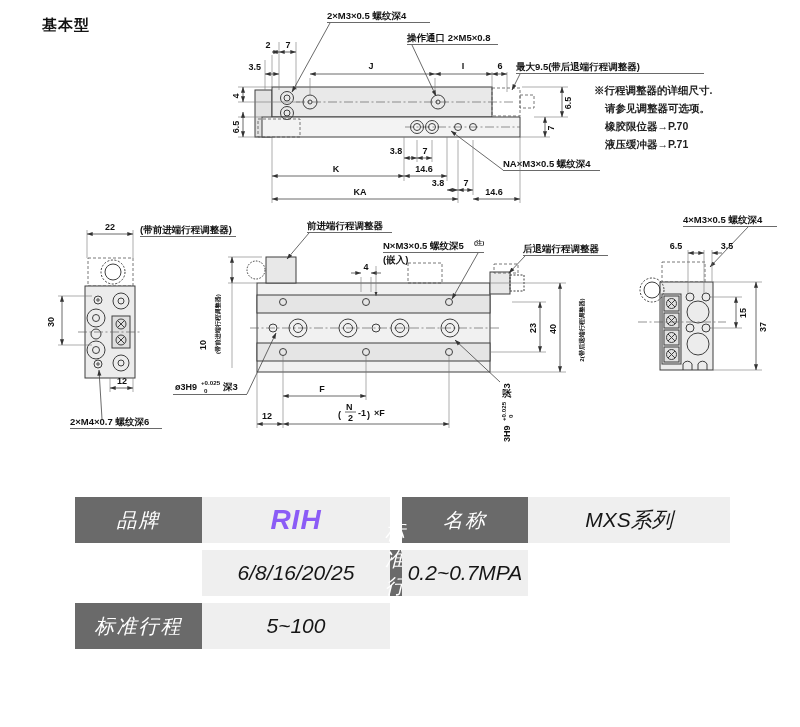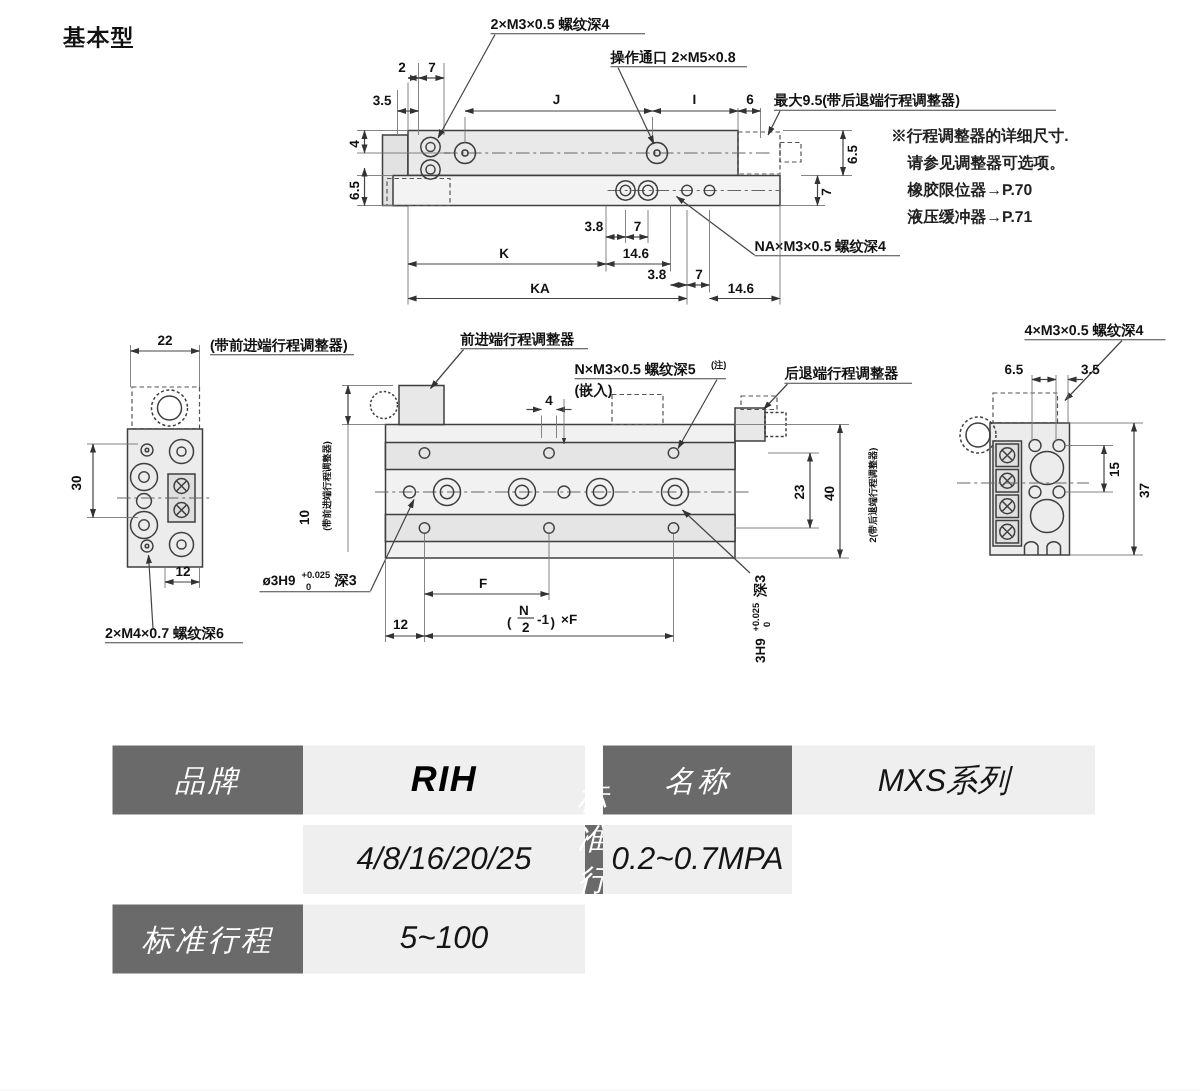--- a/index.html
+++ b/index.html
@@ -20,21 +20,21 @@
   .ext{stroke:#777;stroke-width:0.6;fill:none;}
   .ldr{stroke:#444;stroke-width:0.8;fill:none;}
   
   #spec{position:absolute;left:75px;top:497px;display:grid;
         grid-template-columns:127px 188px 12px 126px 202px;
         grid-auto-rows:46px;row-gap:7px;}
   .cell{display:flex;align-items:center;justify-content:center;font-style:italic;}
   .lbl{background:#6a6a6a;color:#ffffff;font-size:20px;letter-spacing:2px;}
   .val{background:#efefef;color:#151515;font-size:21px;}
   .spacer{background:transparent;}
-  .brand{color:#000000;font-weight:800;font-size:24px;letter-spacing:1px;}
+  .brand{color:#8b5cf6;font-weight:800;font-size:28px;letter-spacing:1px;}
 </style>
 </head>
 <body>
 
 <div id="page">
   <div id="title">基本型</div>
 
   <svg width="800" height="480" viewBox="0 0 800 480">
     <defs>
       <marker id="arr" viewBox="0 0 10 10" refX="9.5" refY="5" markerWidth="7.5" markerHeight="7.5" orient="auto-start-reverse">
@@ -382,21 +382,21 @@
     <div class="spacer"></div>
     <div class="cell lbl">
         <span>名称</span>
       </div>
 
     <div class="cell val">
         <span>MXS系列</span>
       </div>
     <div class="spacer"></div>
     <div class="cell val">
-        <span>4/8/16/20/25</span>
+        <span>6/8/16/20/25</span>
       </div>
 
     <div class="cell lbl">
         <span>标准行程</span>
       </div>
     <div class="cell val">
         <span>0.2~0.7MPA</span>
       </div>
     <div class="spacer"></div>
     <div class="cell lbl">

